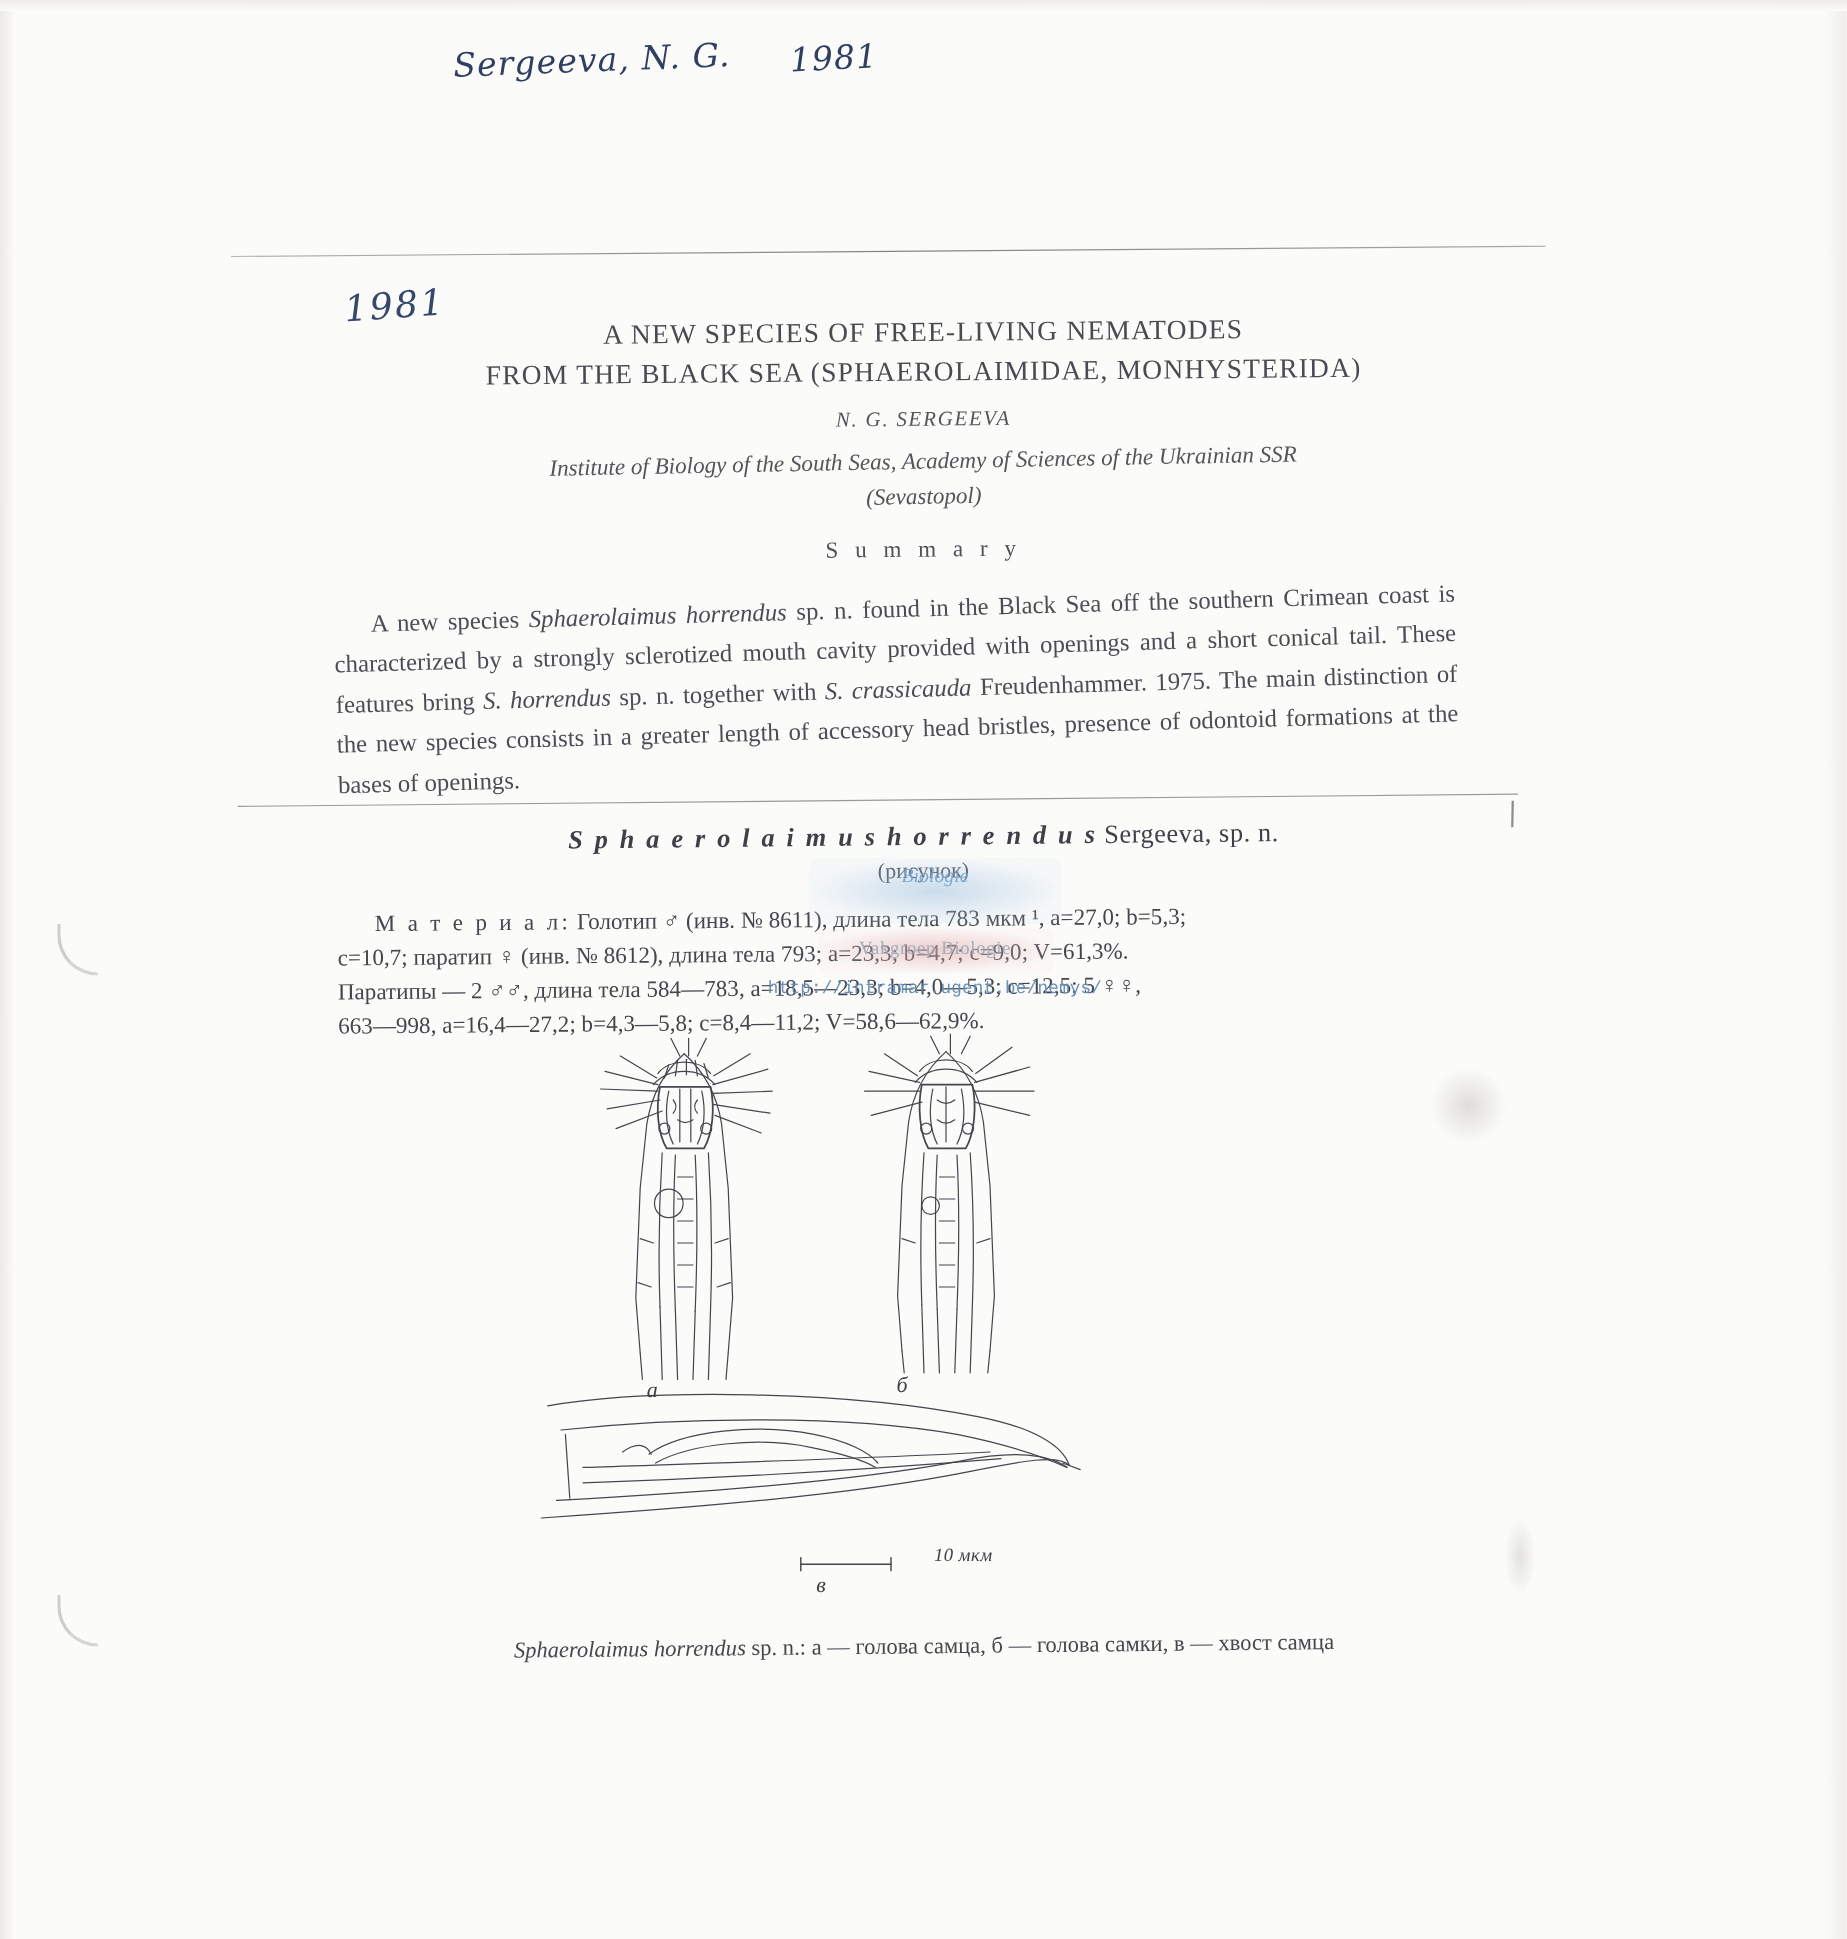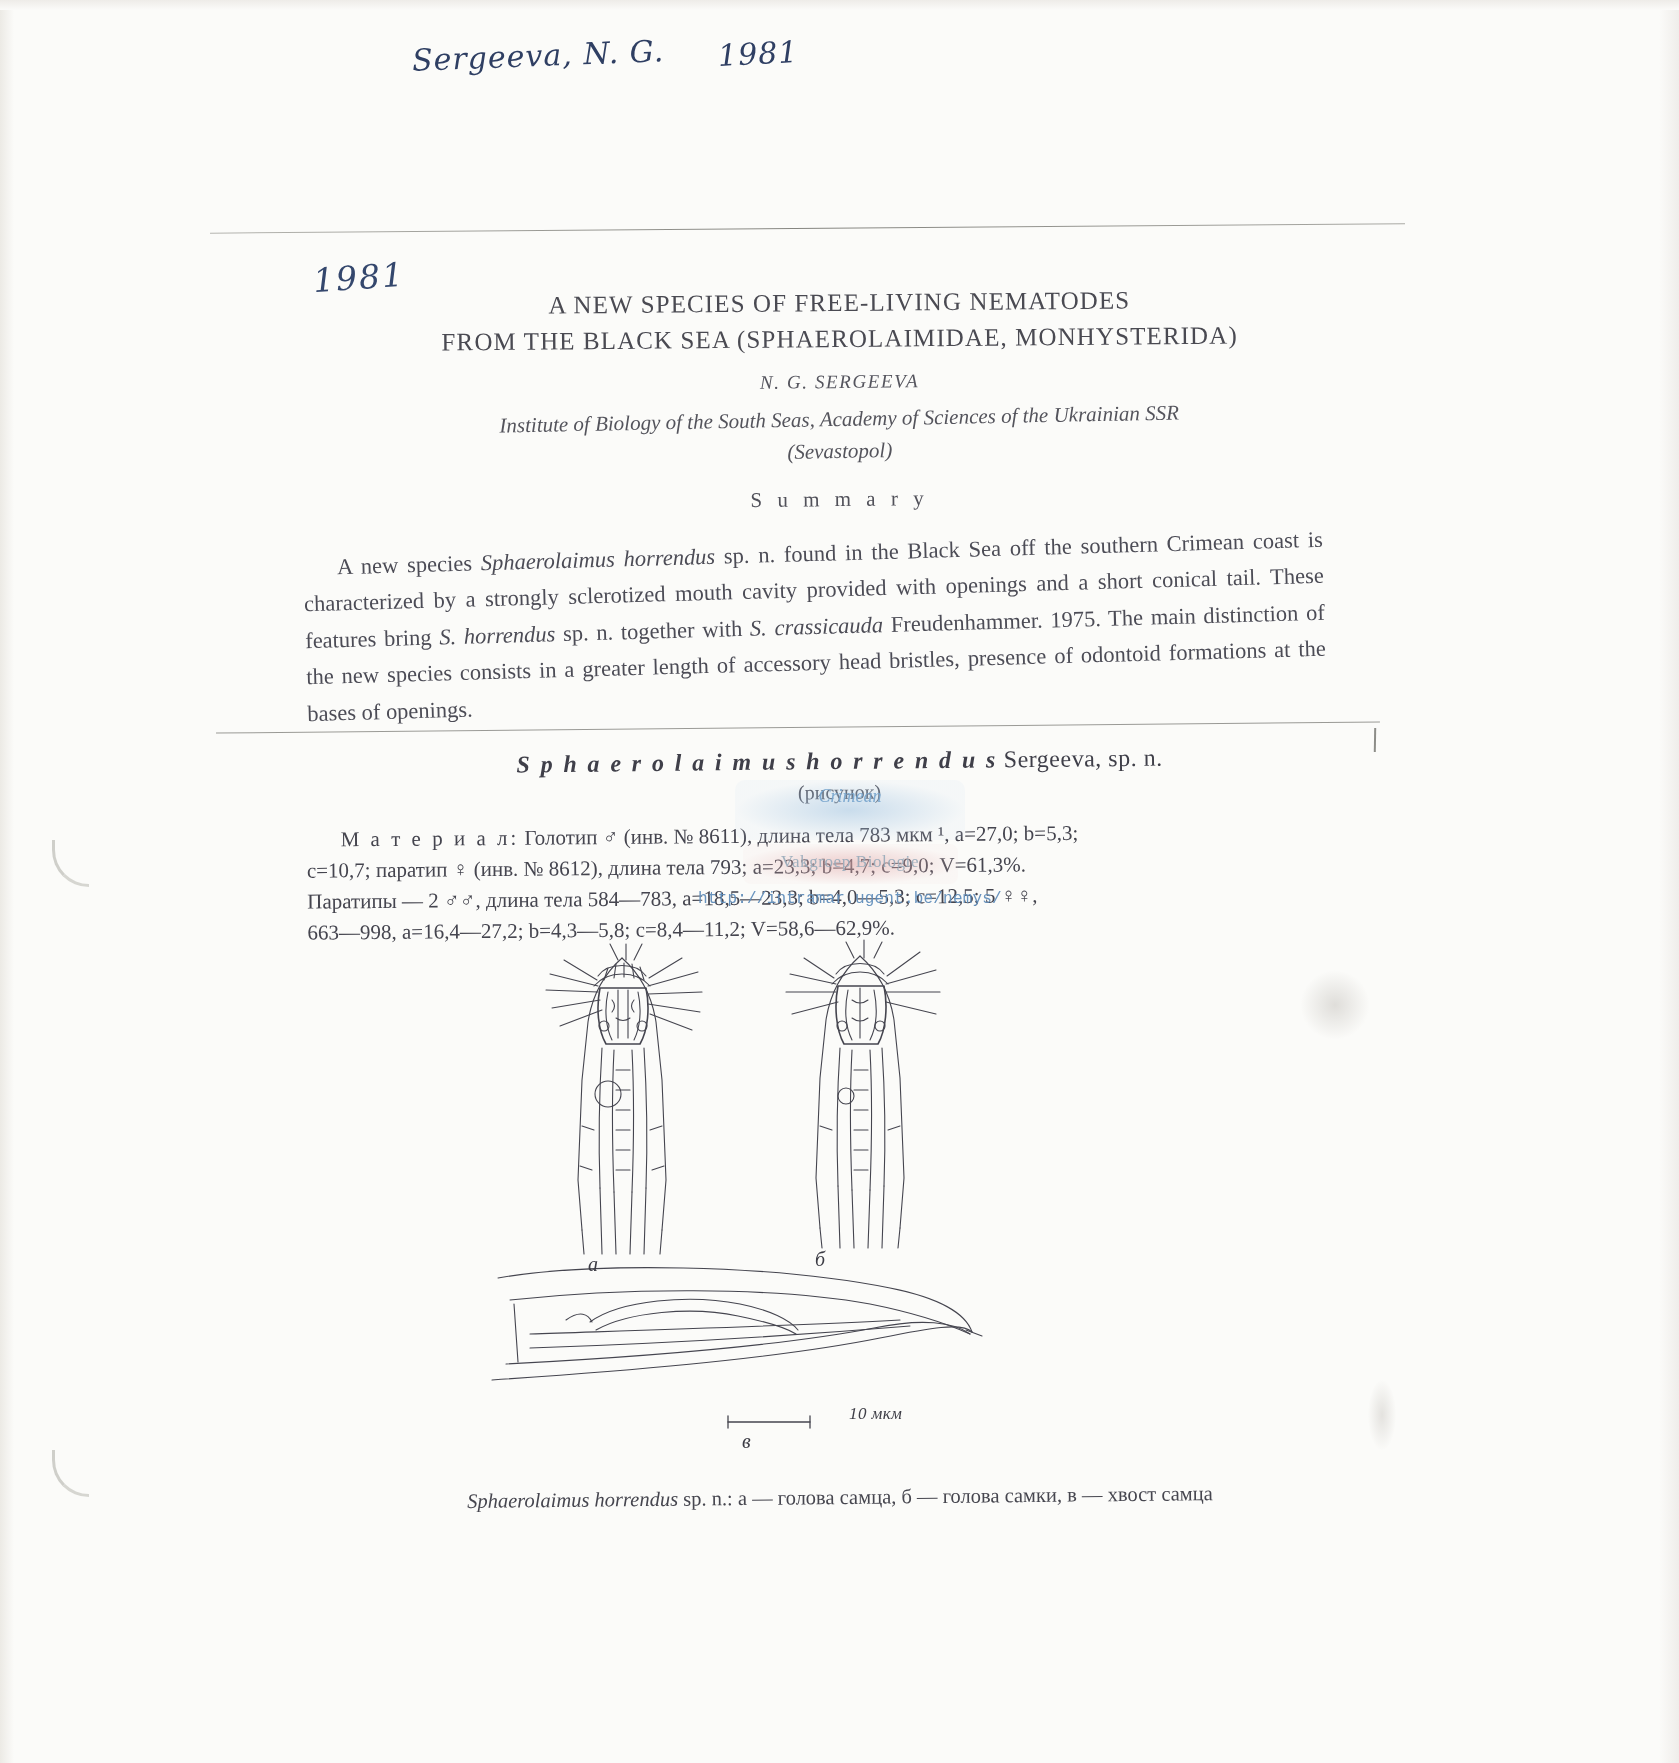--- a/index.html
+++ b/index.html
@@ -374,21 +374,21 @@
 
   <div class="material">
     <span class="ind"><span class="m-label">М а т е р и а л:</span><span> Голотип ♂ (инв. № 8611), длина тела 783 мкм ¹, a=27,0;  b=5,3;</span></span>
     <span>c=10,7; паратип ♀ (инв. № 8612), длина тела 793; a=23,3;  b=4,7;  c=9,0;  V=61,3%.</span><br>
     <span>Паратипы — 2 ♂♂, длина тела 584—783, a=18,5—23,3;  b=4,0—5,3;  c=12,5;  5 ♀♀,</span><br>
     <span>663—998, a=16,4—27,2;  b=4,3—5,8;  c=8,4—11,2;  V=58,6—62,9%.</span>
   </div>
 
   <div class="watermark">
     <div class="wm-badge">
-      <div class="wm-text1">Crimean</div>
+      <div class="wm-text1">Biologie</div>
     </div>
     <div class="wm-badge2">
       <div class="wm-text2">Vakgroep Biologie</div>
     </div>
     <div class="wm-url">http://intramar.ugent.be/nemys/</div>
   </div>
 
   <div class="smudge" id="smudge-1"></div>
   <div class="smudge" id="smudge-2"></div>
 

